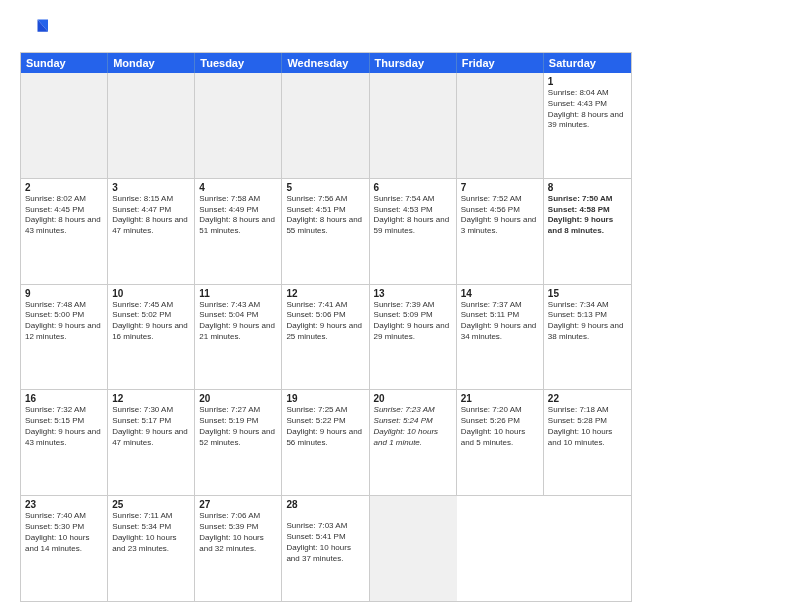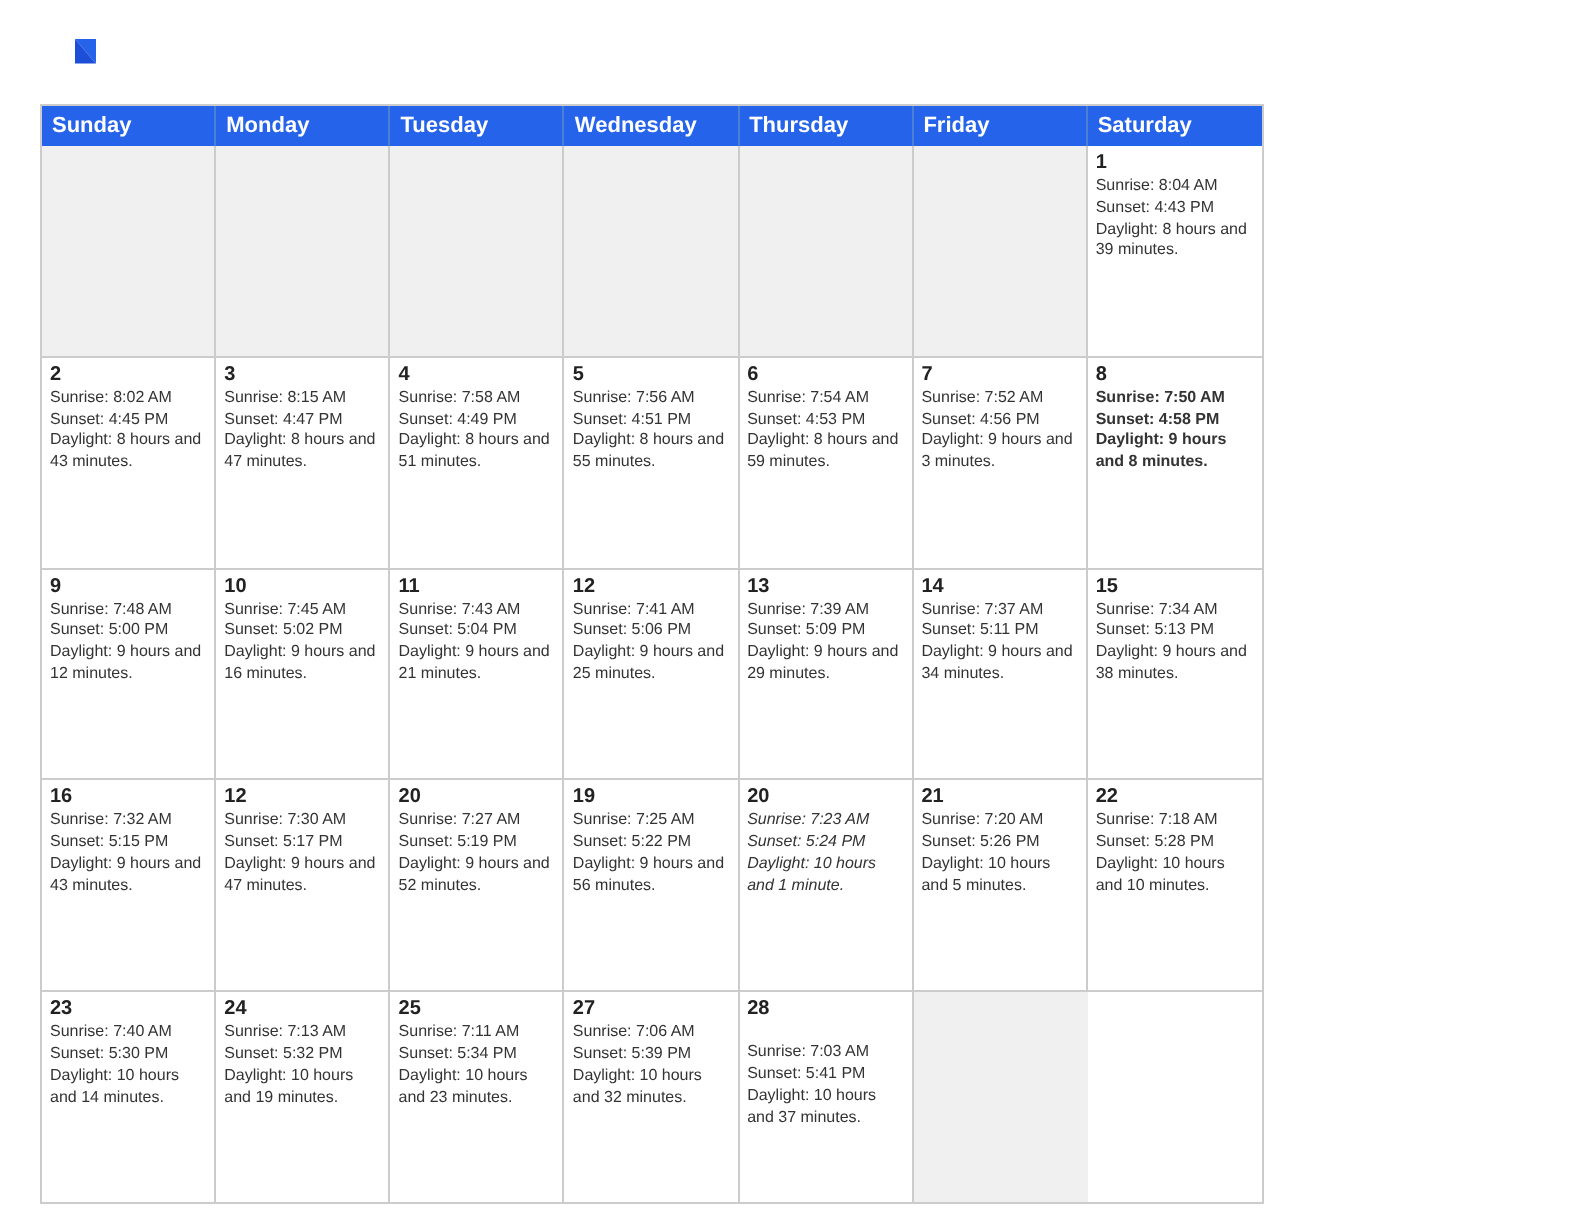--- a/index.html
+++ b/index.html
@@ -293,26 +293,20 @@
           </div>
         </div>
         <div class="cal-row">
           <div class="cal-cell">
             <div class="day-num">23</div>
             <div class="cell-text" style="white-space: pre-wrap;">Sunrise: 7:40 AM
 Sunset: 5:30 PM
 Daylight: 10 hours and 14 minutes.</div>
           </div>
           <div class="cal-cell">
-            <div class="day-num">24</div>
-            <div class="cell-text" style="white-space: pre-wrap;">Sunrise: 7:13 AM
-Sunset: 5:32 PM
-Daylight: 10 hours and 19 minutes.</div>
-          </div>
-          <div class="cal-cell">
             <div class="day-num">25</div>
             <div class="cell-text" style="white-space: pre-wrap;">Sunrise: 7:11 AM
 Sunset: 5:34 PM
 Daylight: 10 hours and 23 minutes.</div>
           </div>
           <div class="cal-cell">
             <div class="day-num">27</div>
             <div class="cell-text" style="white-space: pre-wrap;">Sunrise: 7:06 AM
 Sunset: 5:39 PM
 Daylight: 10 hours and 32 minutes.</div>

